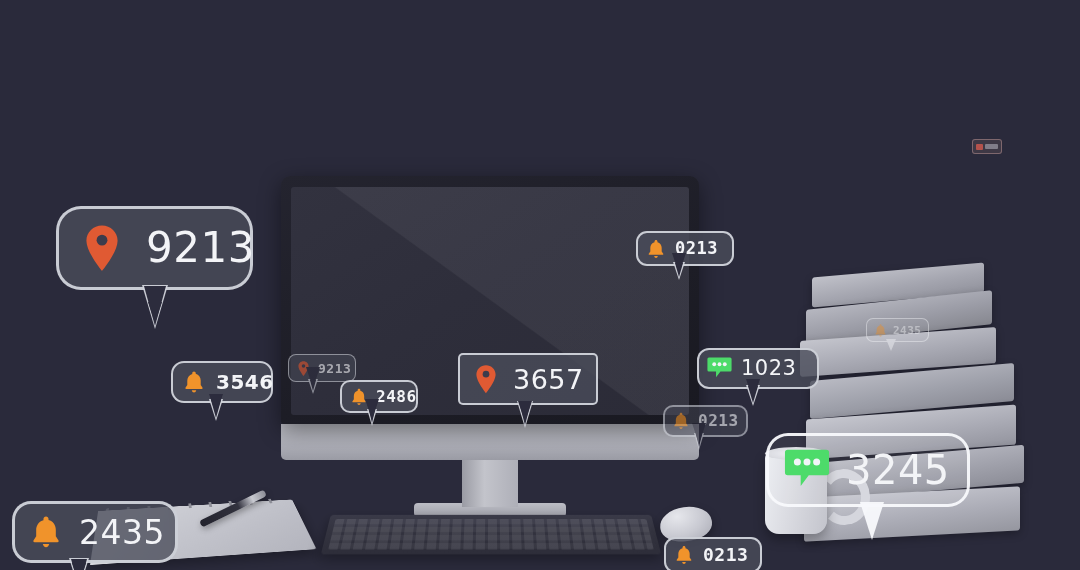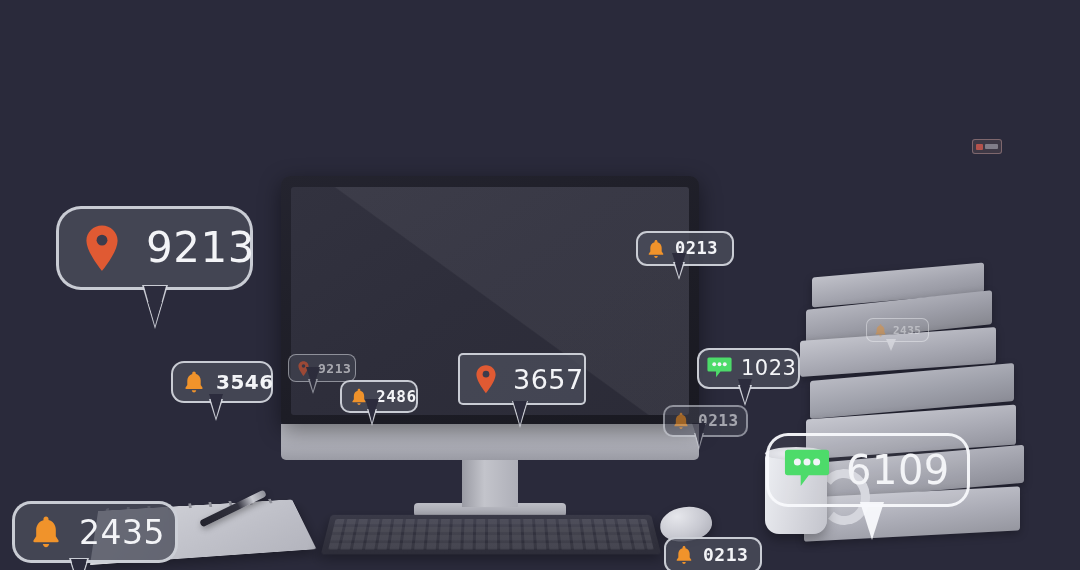--- a/index.html
+++ b/index.html
@@ -224,41 +224,41 @@
       <div class="badge" style="left: 340px; top: 380px; width: 78px; height: 33px; padding: 0px 7px; border-radius: 10px; border-width: 2px;">
         <span class="ic" style="width: 20px; height: 20px; margin-right: 7px;"><svg width="20" height="20" viewBox="0 0 24 24">
             <path d="M12 2.2c-.9 0-1.6.7-1.6 1.6v.7C7.6 5.2 5.8 7.7 5.8 10.7v4l-1.7 2.6c-.3.5.1 1.1.7 1.1h14.4c.6 0 1-.6.7-1.1l-1.7-2.6v-4c0-3-1.8-5.5-4.6-6.2v-.7c0-.9-.7-1.6-1.6-1.6z" fill="#f0932b"></path>
             <path d="M10 19.6c.2 1.2 1 2.1 2 2.1s1.8-.9 2-2.1h-4z" fill="#f0932b"></path>
           </svg></span>
         <span class="num" style="font-size: 16px; font-family: &quot;DejaVu Sans Mono&quot;, monospace; font-weight: 700;">2486</span>
         <span class="tail" style="margin-left: -5px; left: 40%; border-left-width: 5px; border-right-width: 5px; border-top-width: 17px; border-top-color: rgba(214, 216, 224, 0.92);">
           <span style="position: absolute; left: -3px; top: -16px; width: 0px; height: 0px; border-left: 3px solid transparent; border-right: 3px solid transparent; border-top: 13px solid rgb(44, 44, 61);"></span>
         </span>
       </div>
-      <div class="badge" style="left: 458px; top: 353px; width: 128px; height: 52px; padding: 0px 10px; border-radius: 5px; border-width: 2px;">
+      <div class="badge" style="left: 458px; top: 353px; width: 140px; height: 52px; padding: 0px 10px; border-radius: 5px; border-width: 2px;">
         <span class="ic" style="width: 32px; height: 32px; margin-right: 11px;"><svg width="32" height="32" viewBox="0 0 24 24">
             <path d="M12 1.6c-4 0-7.2 3.1-7.2 7 0 5.3 7.2 14 7.2 14s7.2-8.7 7.2-14c0-3.9-3.2-7-7.2-7z" fill="#e05a33"></path>
             <circle cx="12" cy="8.4" r="2.5" fill="#3c3c4c"></circle>
           </svg></span>
         <span class="num" style="font-size: 27px;">3657</span>
         <span class="tail" style="margin-left: -8px; left: 48%; border-left-width: 8px; border-right-width: 8px; border-top-width: 27px; border-top-color: rgba(214, 216, 224, 0.92);">
           <span style="position: absolute; left: -6px; top: -26px; width: 0px; height: 0px; border-left: 6px solid transparent; border-right: 6px solid transparent; border-top: 23px solid rgb(44, 44, 61);"></span>
         </span>
       </div>
       <div class="badge" style="left: 636px; top: 231px; width: 98px; height: 35px; padding: 0px 7px; border-radius: 11px; border-width: 2px;">
         <span class="ic" style="width: 22px; height: 22px; margin-right: 8px;"><svg width="22" height="22" viewBox="0 0 24 24">
             <path d="M12 2.2c-.9 0-1.6.7-1.6 1.6v.7C7.6 5.2 5.8 7.7 5.8 10.7v4l-1.7 2.6c-.3.5.1 1.1.7 1.1h14.4c.6 0 1-.6.7-1.1l-1.7-2.6v-4c0-3-1.8-5.5-4.6-6.2v-.7c0-.9-.7-1.6-1.6-1.6z" fill="#f0932b"></path>
             <path d="M10 19.6c.2 1.2 1 2.1 2 2.1s1.8-.9 2-2.1h-4z" fill="#f0932b"></path>
           </svg></span>
         <span class="num" style="font-size: 17px; font-family: &quot;DejaVu Sans Mono&quot;, monospace; font-weight: 700;">0213</span>
         <span class="tail" style="margin-left: -6px; left: 44%; border-left-width: 6px; border-right-width: 6px; border-top-width: 18px; border-top-color: rgba(214, 216, 224, 0.92);">
           <span style="position: absolute; left: -4px; top: -17px; width: 0px; height: 0px; border-left: 4px solid transparent; border-right: 4px solid transparent; border-top: 14px solid rgb(44, 44, 61);"></span>
         </span>
       </div>
-      <div class="badge" style="left: 697px; top: 348px; width: 103px; height: 41px; padding: 0px 8px; border-radius: 12px; border-width: 2px;">
+      <div class="badge" style="left: 697px; top: 348px; width: 122px; height: 41px; padding: 0px 8px; border-radius: 12px; border-width: 2px;">
         <span class="ic" style="width: 25px; height: 25px; margin-right: 9px;"><svg width="25" height="23" viewBox="0 0 26 24">
             <path d="M2 1.5h22a1.6 1.6 0 0 1 1.6 1.6v11.4a1.6 1.6 0 0 1-1.6 1.6h-10l-4.6 6.2v-6.2H2A1.6 1.6 0 0 1 .4 14.5V3.1A1.6 1.6 0 0 1 2 1.5z" fill="#4ddb6a"></path>
             <circle cx="7.5" cy="8.6" r="2" fill="#f2f4f8"></circle>
             <circle cx="13" cy="8.6" r="2" fill="#f2f4f8"></circle>
             <circle cx="18.5" cy="8.6" r="2" fill="#f2f4f8"></circle>
           </svg></span>
         <span class="num" style="font-size: 21px;">1023</span>
         <span class="tail" style="margin-left: -7px; left: 46%; border-left-width: 7px; border-right-width: 7px; border-top-width: 21px; border-top-color: rgba(214, 216, 224, 0.92);">
           <span style="position: absolute; left: -5px; top: -20px; width: 0px; height: 0px; border-left: 5px solid transparent; border-right: 5px solid transparent; border-top: 17px solid rgb(44, 44, 61);"></span>
         </span>
@@ -283,21 +283,21 @@
           <span style="position: absolute; left: -3px; top: -11px; width: 0px; height: 0px; border-left: 3px solid transparent; border-right: 3px solid transparent; border-top: 8px solid rgba(0, 0, 0, 0);"></span>
         </span>
       </div>
       <div class="badge glass" style="left: 766px; top: 433px; width: 204px; height: 74px; padding: 0px 15px; border-radius: 22px; border-width: 3px;">
         <span class="ic" style="width: 46px; height: 46px; margin-right: 16px;"><svg width="46" height="42" viewBox="0 0 26 24">
             <path d="M2 1.5h22a1.6 1.6 0 0 1 1.6 1.6v11.4a1.6 1.6 0 0 1-1.6 1.6h-10l-4.6 6.2v-6.2H2A1.6 1.6 0 0 1 .4 14.5V3.1A1.6 1.6 0 0 1 2 1.5z" fill="#4ddb6a"></path>
             <circle cx="7.5" cy="8.6" r="2" fill="#f2f4f8"></circle>
             <circle cx="13" cy="8.6" r="2" fill="#f2f4f8"></circle>
             <circle cx="18.5" cy="8.6" r="2" fill="#f2f4f8"></circle>
           </svg></span>
-        <span class="num" style="font-size: 40px;">6109</span>
+        <span class="num" style="font-size: 40px;">3245</span>
         <span class="tail" style="margin-left: -12px; left: 52%; border-left-width: 12px; border-right-width: 12px; border-top-width: 38px; border-top-color: rgba(248, 249, 252, 0.95);">
           <span style="position: absolute; left: -10px; top: -37px; width: 0px; height: 0px; border-left: 10px solid transparent; border-right: 10px solid transparent; border-top: 34px solid rgba(0, 0, 0, 0);"></span>
         </span>
       </div>
       <div class="badge" style="left: 12px; top: 501px; width: 166px; height: 62px; padding: 0px 12px; border-radius: 19px; border-width: 3px;">
         <span class="ic" style="width: 38px; height: 38px; margin-right: 14px;"><svg width="38" height="38" viewBox="0 0 24 24">
             <path d="M12 2.2c-.9 0-1.6.7-1.6 1.6v.7C7.6 5.2 5.8 7.7 5.8 10.7v4l-1.7 2.6c-.3.5.1 1.1.7 1.1h14.4c.6 0 1-.6.7-1.1l-1.7-2.6v-4c0-3-1.8-5.5-4.6-6.2v-.7c0-.9-.7-1.6-1.6-1.6z" fill="#f0932b"></path>
             <path d="M10 19.6c.2 1.2 1 2.1 2 2.1s1.8-.9 2-2.1h-4z" fill="#f0932b"></path>
           </svg></span>
         <span class="num" style="font-size: 33px;">2435</span>

